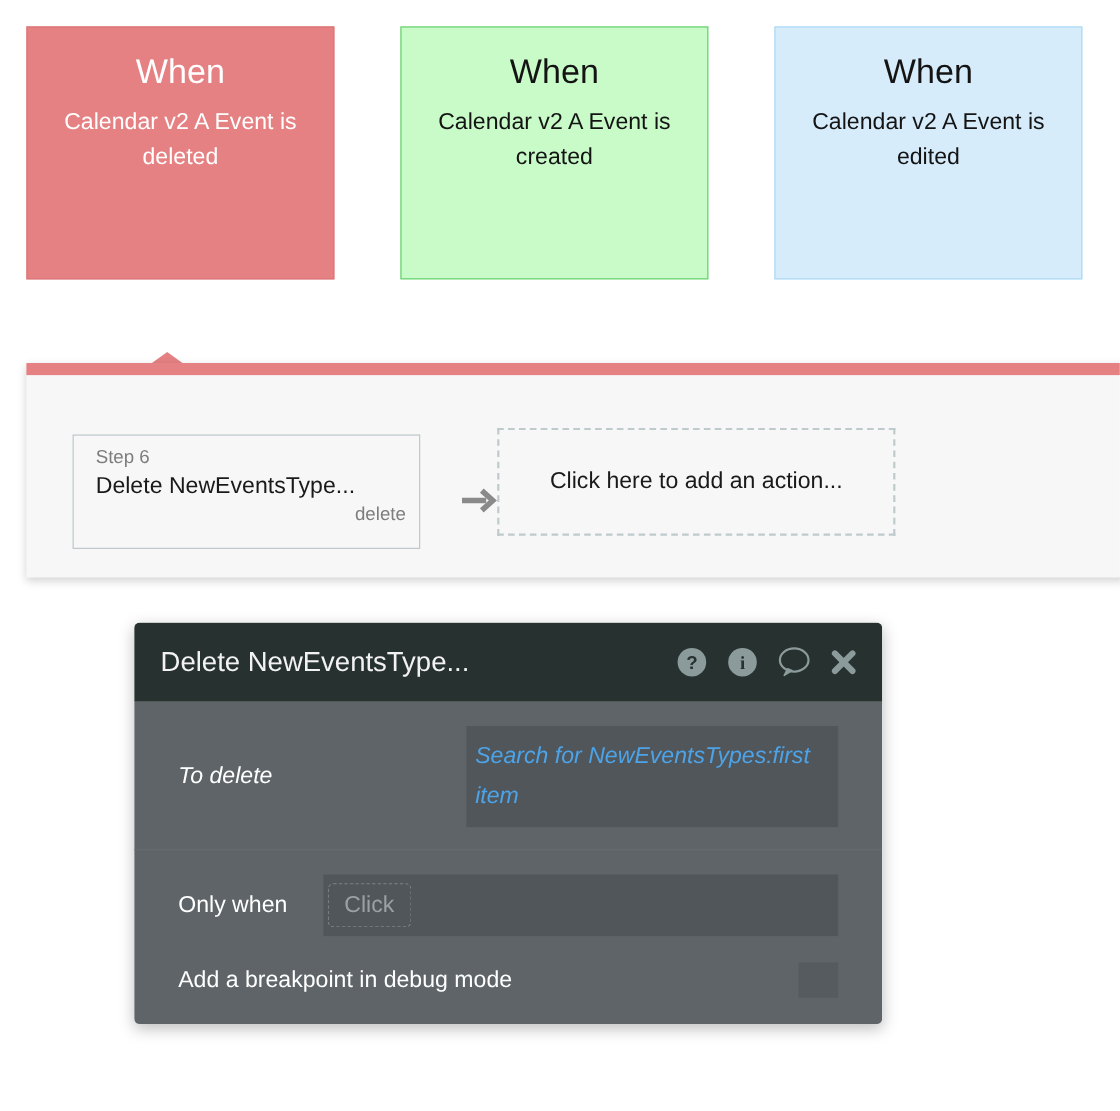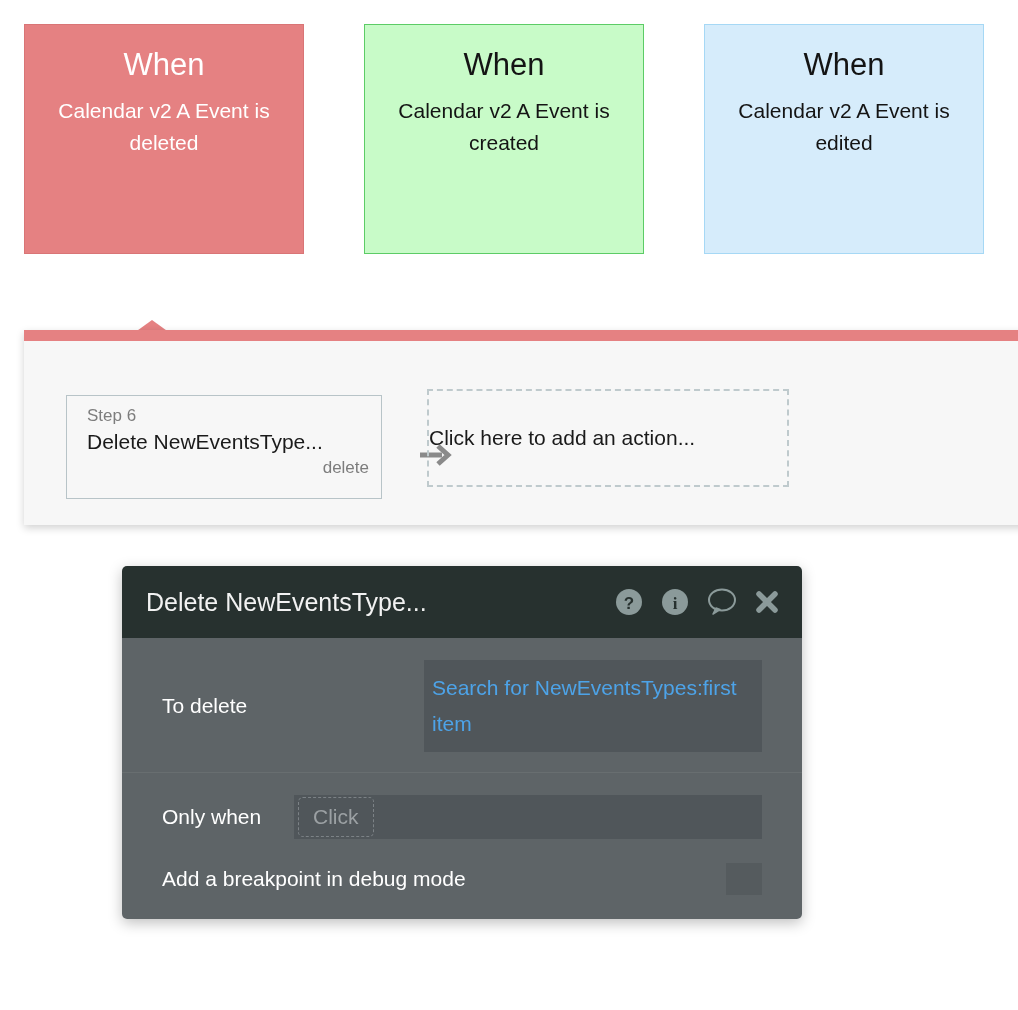--- a/index.html
+++ b/index.html
@@ -123,29 +123,29 @@
     left: 394px;
     top: 98px;
     width: 36px;
     height: 32px;
     color: #8a8a8a;
   }
   .step-arrow svg { display: block; }
 
   .add-action-box {
     position: absolute;
-    left: 403px;
+    left: 428px;
     top: 48px;
     width: 362px;
     height: 98px;
     box-sizing: border-box;
     border: 2px dashed #bfcacd;
     display: flex;
     align-items: center;
-    justify-content: flex-start;
+    justify-content: center;
   }
   .add-action-text {
     font-size: 21px;
     color: #1a1a1a;
   }
 
   
   .dialog {
     position: absolute;
     left: 122px;
@@ -181,20 +181,21 @@
     color: #8b9a9a;
     display: block;
   }
   .dlg-icon svg { display: block; }
 
   .dialog-body { background: #5e6467; }
 
   .prop-section-top {
     padding: 22px 0 20px 0;
     border-bottom: 1px solid #686e70;
+    font-style: italic;
   }
   .prop-section-bottom {
     padding: 16px 0 24px 0;
   }
 
   .prop-row {
     display: flex;
     align-items: center;
     padding: 0 40px;
   }
@@ -215,21 +216,21 @@
     font-size: 21px;
     line-height: 36px;
     color: #4da3e8;
     word-break: break-word;
   }
 
   .prop-row-only-when { padding-top: 6px; }
   .prop-label-only-when { width: 132px; }
   .prop-field-click {
     width: 470px;
-    height: 44px;
+    height: 56px;
     background: #50565a;
     display: flex;
     align-items: center;
     padding-left: 4px;
     box-sizing: border-box;
   }
   .click-chip {
     border: 1px dashed #7c8286;
     border-radius: 5px;
     padding: 4px 14px;

